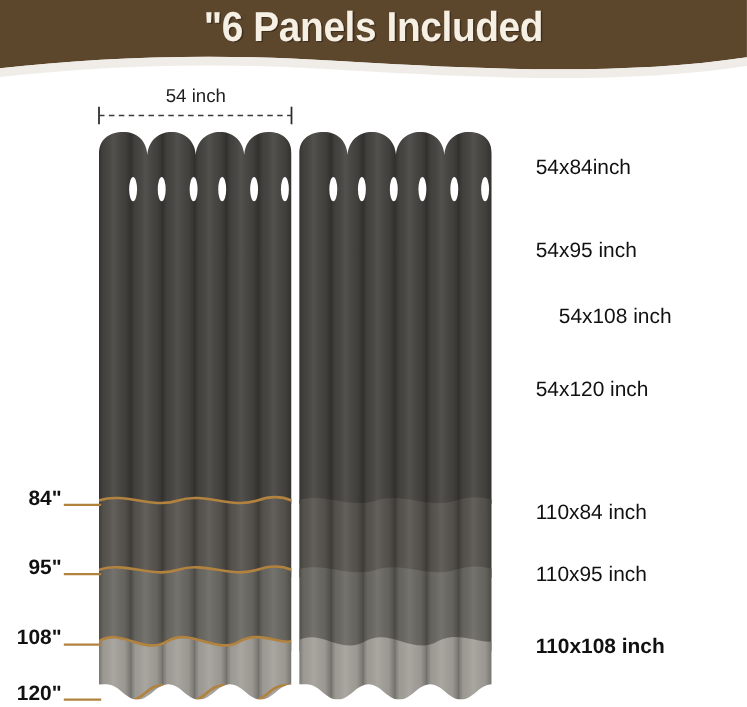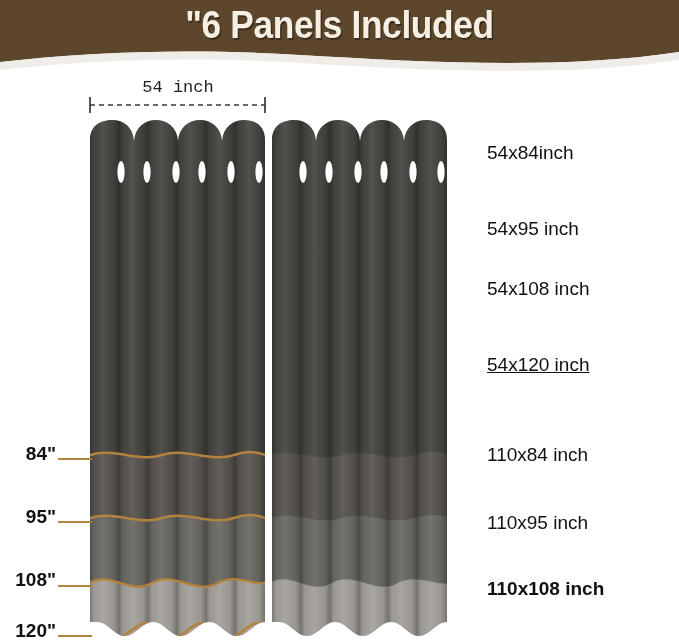--- a/index.html
+++ b/index.html
@@ -21,21 +21,21 @@
     color:#F5EFE4;
     text-shadow:1.5px 1.5px 0 rgba(40,28,14,.55);
     white-space:nowrap;
     transform:scaleX(.93);
     transform-origin:center top;
   }
 
   
   #dim-label{
     position:absolute;left:90px;top:78px;width:176px;
-    text-align:center;font-size:17px;color:#1d1d1d;font-family:Liberation Mono, monospace;
+    text-align:center;font-size:17px;color:#1d1d1d;
   }
 
   
   .hmark{
     position:absolute;
     font-size:19px;font-weight:bold;color:#111111;
     text-align:right;white-space:nowrap;
   }
 
   
@@ -186,19 +186,19 @@
     </g>
   </svg>
 
   <div class="hmark" style="left:0;width:56px;top:443px;">84"</div>
   <div class="hmark" style="left:0;width:56px;top:506px;">95"</div>
   <div class="hmark" style="left:0;width:56px;top:569px;">108"</div>
   <div class="hmark" style="left:0;width:56px;top:620px;">120"</div>
 
   <div class="size-item" style="top:142px;">54x84inch</div>
   <div class="size-item" style="top:218px;">54x95 inch</div>
-  <div class="size-item" style="top:278px;">54x108 inch</div>
-  <div class="size-item" style="top:354px;text-decoration:underline;">54x120 inch</div>
-  <div class="size-item" style="top:444px;">110x84 inch</div>
+  <div class="size-item" style="top:278px;margin-left:21px;">54x108 inch</div>
+  <div class="size-item" style="top:344px;">54x120 inch</div>
+  <div class="size-item" style="top:456px;">110x84 inch</div>
   <div class="size-item" style="top:512px;">110x95 inch</div>
   <div class="size-item" style="top:578px;font-weight:bold;">110x108 inch</div>
 
 </div>
 
 </body></html>

